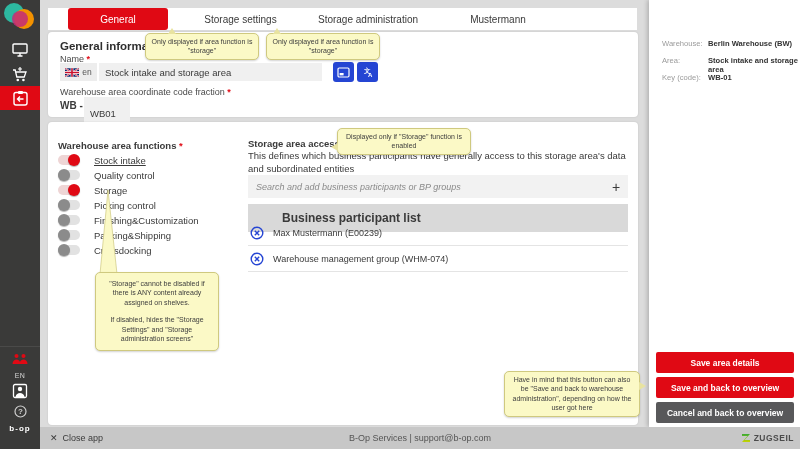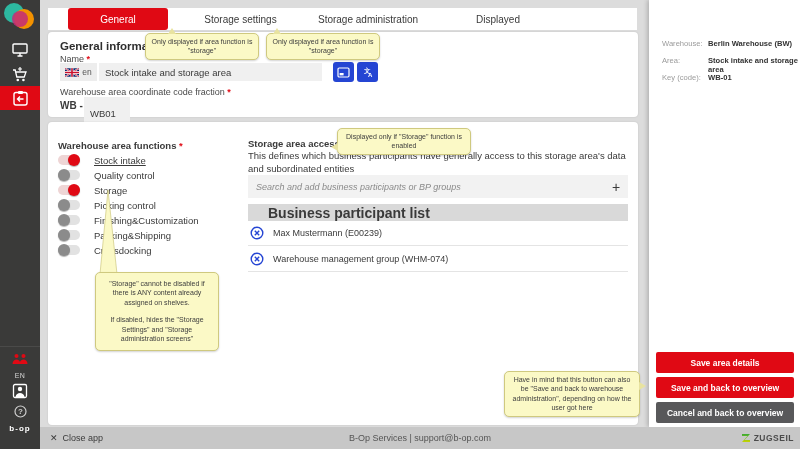--- a/index.html
+++ b/index.html
@@ -47,21 +47,21 @@
   .toggle.on { background:#eed5d5; }
   .toggle.on .knob { left:10px; background:#e00914; }
   .tlabel { font-size:9.5px; color:#3a3a3a; }
   
   .acc-title { position:absolute; left:200px; top:16px; font-size:9.5px; font-weight:bold; }
   .acc-desc { position:absolute; left:200px; top:28px; width:378px; font-size:9.5px; line-height:1.32; color:#3a3a3a; }
   .searchbar { position:absolute; left:200px; top:53px; width:380px; height:23px; background:#f2f2f2; display:flex; align-items:center; }
   .searchbar input { flex:1; border:none; outline:none; background:transparent; font-family:"Liberation Sans",sans-serif; font-style:italic; font-size:9px; color:#8a8a8a; padding:0 8px; }
   .searchbar input::placeholder { color:#8a8a8a; font-style:italic; }
   .plus { width:24px; font-size:14px; color:#3a3a3a; text-align:center; cursor:pointer; font-weight:400; }
-  .thead { position:absolute; left:200px; top:82px; width:380px; height:17px; background:#d9d9d9; display:flex; align-items:center; font-size:14px; font-weight:bold; padding-left:20px; }
+  .thead { position:absolute; left:200px; top:82px; width:380px; height:28px; background:#d9d9d9; display:flex; align-items:center; font-size:12px; font-weight:bold; padding-left:34px; }
   .prow { position:absolute; left:200px; width:380px; height:25px; display:flex; align-items:center; gap:9px; border-bottom:1px solid #e4e4e4; padding-left:2px; font-size:9px; }
   .remove { width:14px; height:14px; cursor:pointer; flex:0 0 14px; }
   
   .rpanel { position:absolute; left:649px; top:0; width:151px; height:427px; background:#fff; box-shadow:-2px 0 4px rgba(0,0,0,.18); z-index:10; }
   .rp-title { position:absolute; left:13px; top:10px; font-size:15px; color:#3c3c3c; }
   .rp-row { position:absolute; left:13px; display:flex; font-size:7.6px; }
   .rp-lbl { width:46px; color:#9b9b9b; flex:0 0 46px; }
   .rp-val { font-weight:bold; color:#333; }
   .rp-btn { position:absolute; left:7px; width:138px; height:21px; border:none; border-radius:2px; color:#fff; font-family:"Liberation Sans",sans-serif; font-size:8.5px; font-weight:bold; cursor:pointer; }
   .rp-btn.red { background:#e00914; }
@@ -136,21 +136,21 @@
       </svg>
     </div>
     <div class="bop">b-op</div>
   </div>
 </div>
 
 <div class="tabbar">
   <div class="tab t0 active">General</div>
   <div class="tab t1">Storage settings</div>
   <div class="tab t2">Storage administration</div>
-  <div class="tab t3">Displayed</div>
+  <div class="tab t3">Mustermann</div>
 </div>
 
 <div class="card card1">
   <div class="sec-title" style="position:absolute;left:12px;top:8px;">General information</div>
   <div class="lbl" style="position:absolute;left:12px;top:22px;">
     <span>Name</span> <span class="req">*</span>
   </div>
   <div class="langbox" style="cursor:pointer;">
     <svg width="14" height="9" viewBox="0 0 30 18">
       <rect width="30" height="18" fill="#012169"></rect>

